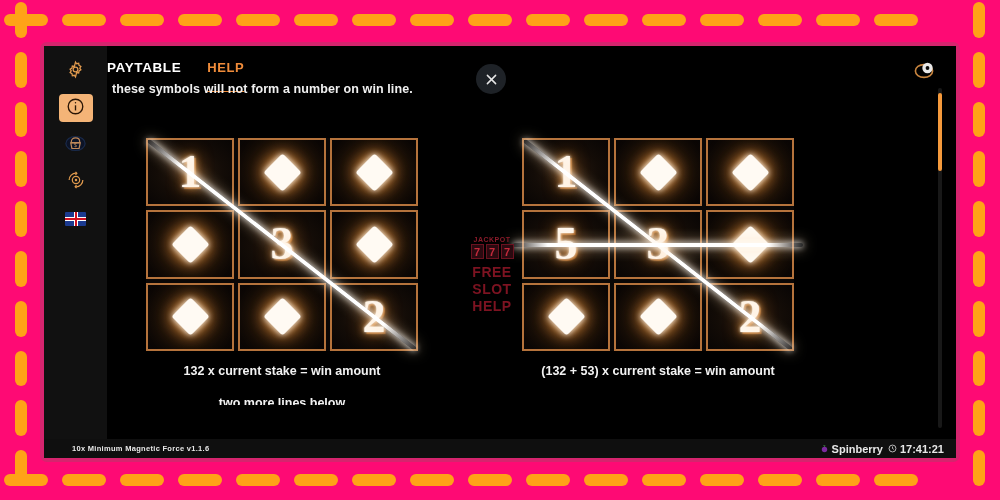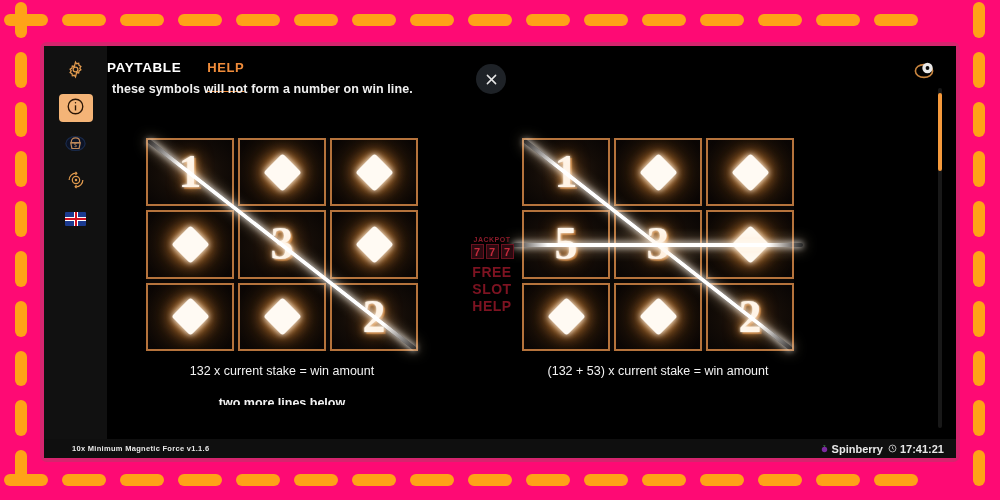--- a/index.html
+++ b/index.html
@@ -200,21 +200,21 @@
     transform: rotate(38deg);
   }
   .winline.horiz {
     width: 290px; height: 4px;
     left: -9px; top: 105px;
   }
 
   .caption {
     position: absolute; top: 318px;
     width: 272px; text-align: center;
-    color: #f2f2f2; font-size: 12.5px; font-weight: normal;
+    color: #f2f2f2; font-size: 12.5px; font-weight: bold;
   }
   .caption.left  { left: 102px; }
   .caption.right { left: 478px; }
 
   .cut-text {
     position: absolute; left: 102px; top: 350px;
     width: 272px; text-align: center;
     color: #f2f2f2; font-size: 12.5px; font-weight: bold;
     height: 9px; overflow: hidden;
   }

